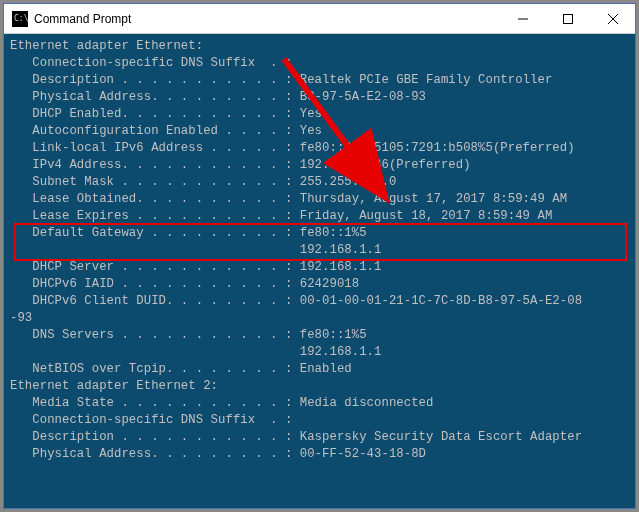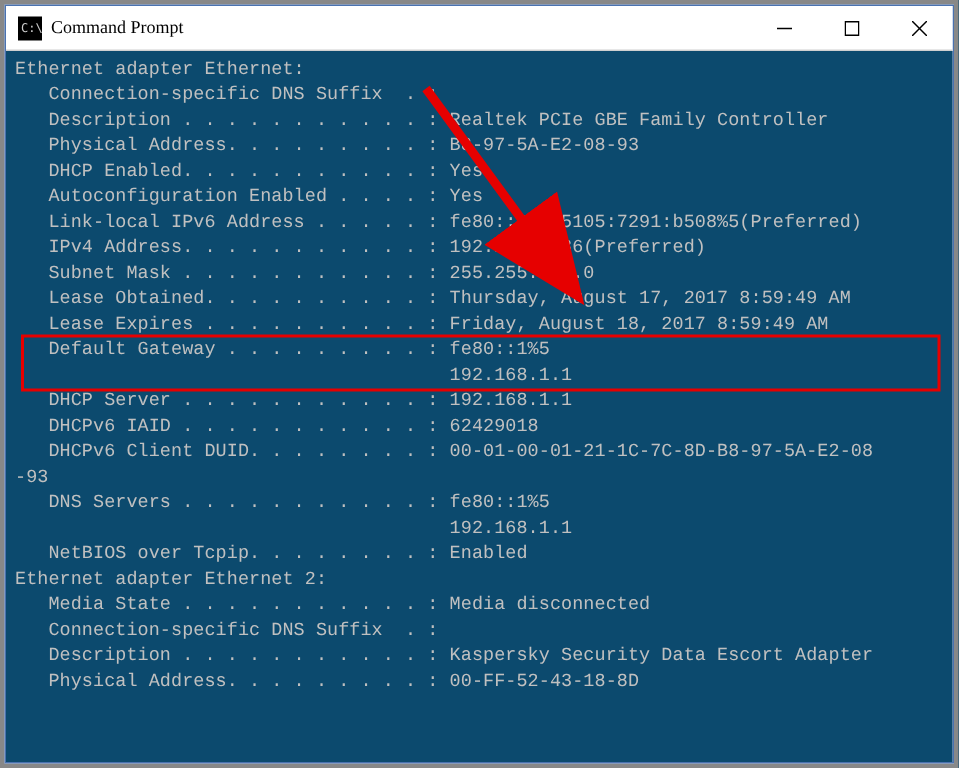--- a/index.html
+++ b/index.html
@@ -39,21 +39,20 @@
     line-height: 16px;
     text-align: left;
     padding-left: 2px;
     font-family: Consolas, monospace;
     margin-right: 6px;
   }
   .titlebar .title {
     font-size: 12px;
     color: #000;
     flex: 1;
-    font-family: Liberation Serif, serif;
   }
   .win-controls {
     display: flex;
     height: 100%;
   }
   .win-btn {
     width: 45px;
     display: flex;
     align-items: center;
     justify-content: center;

